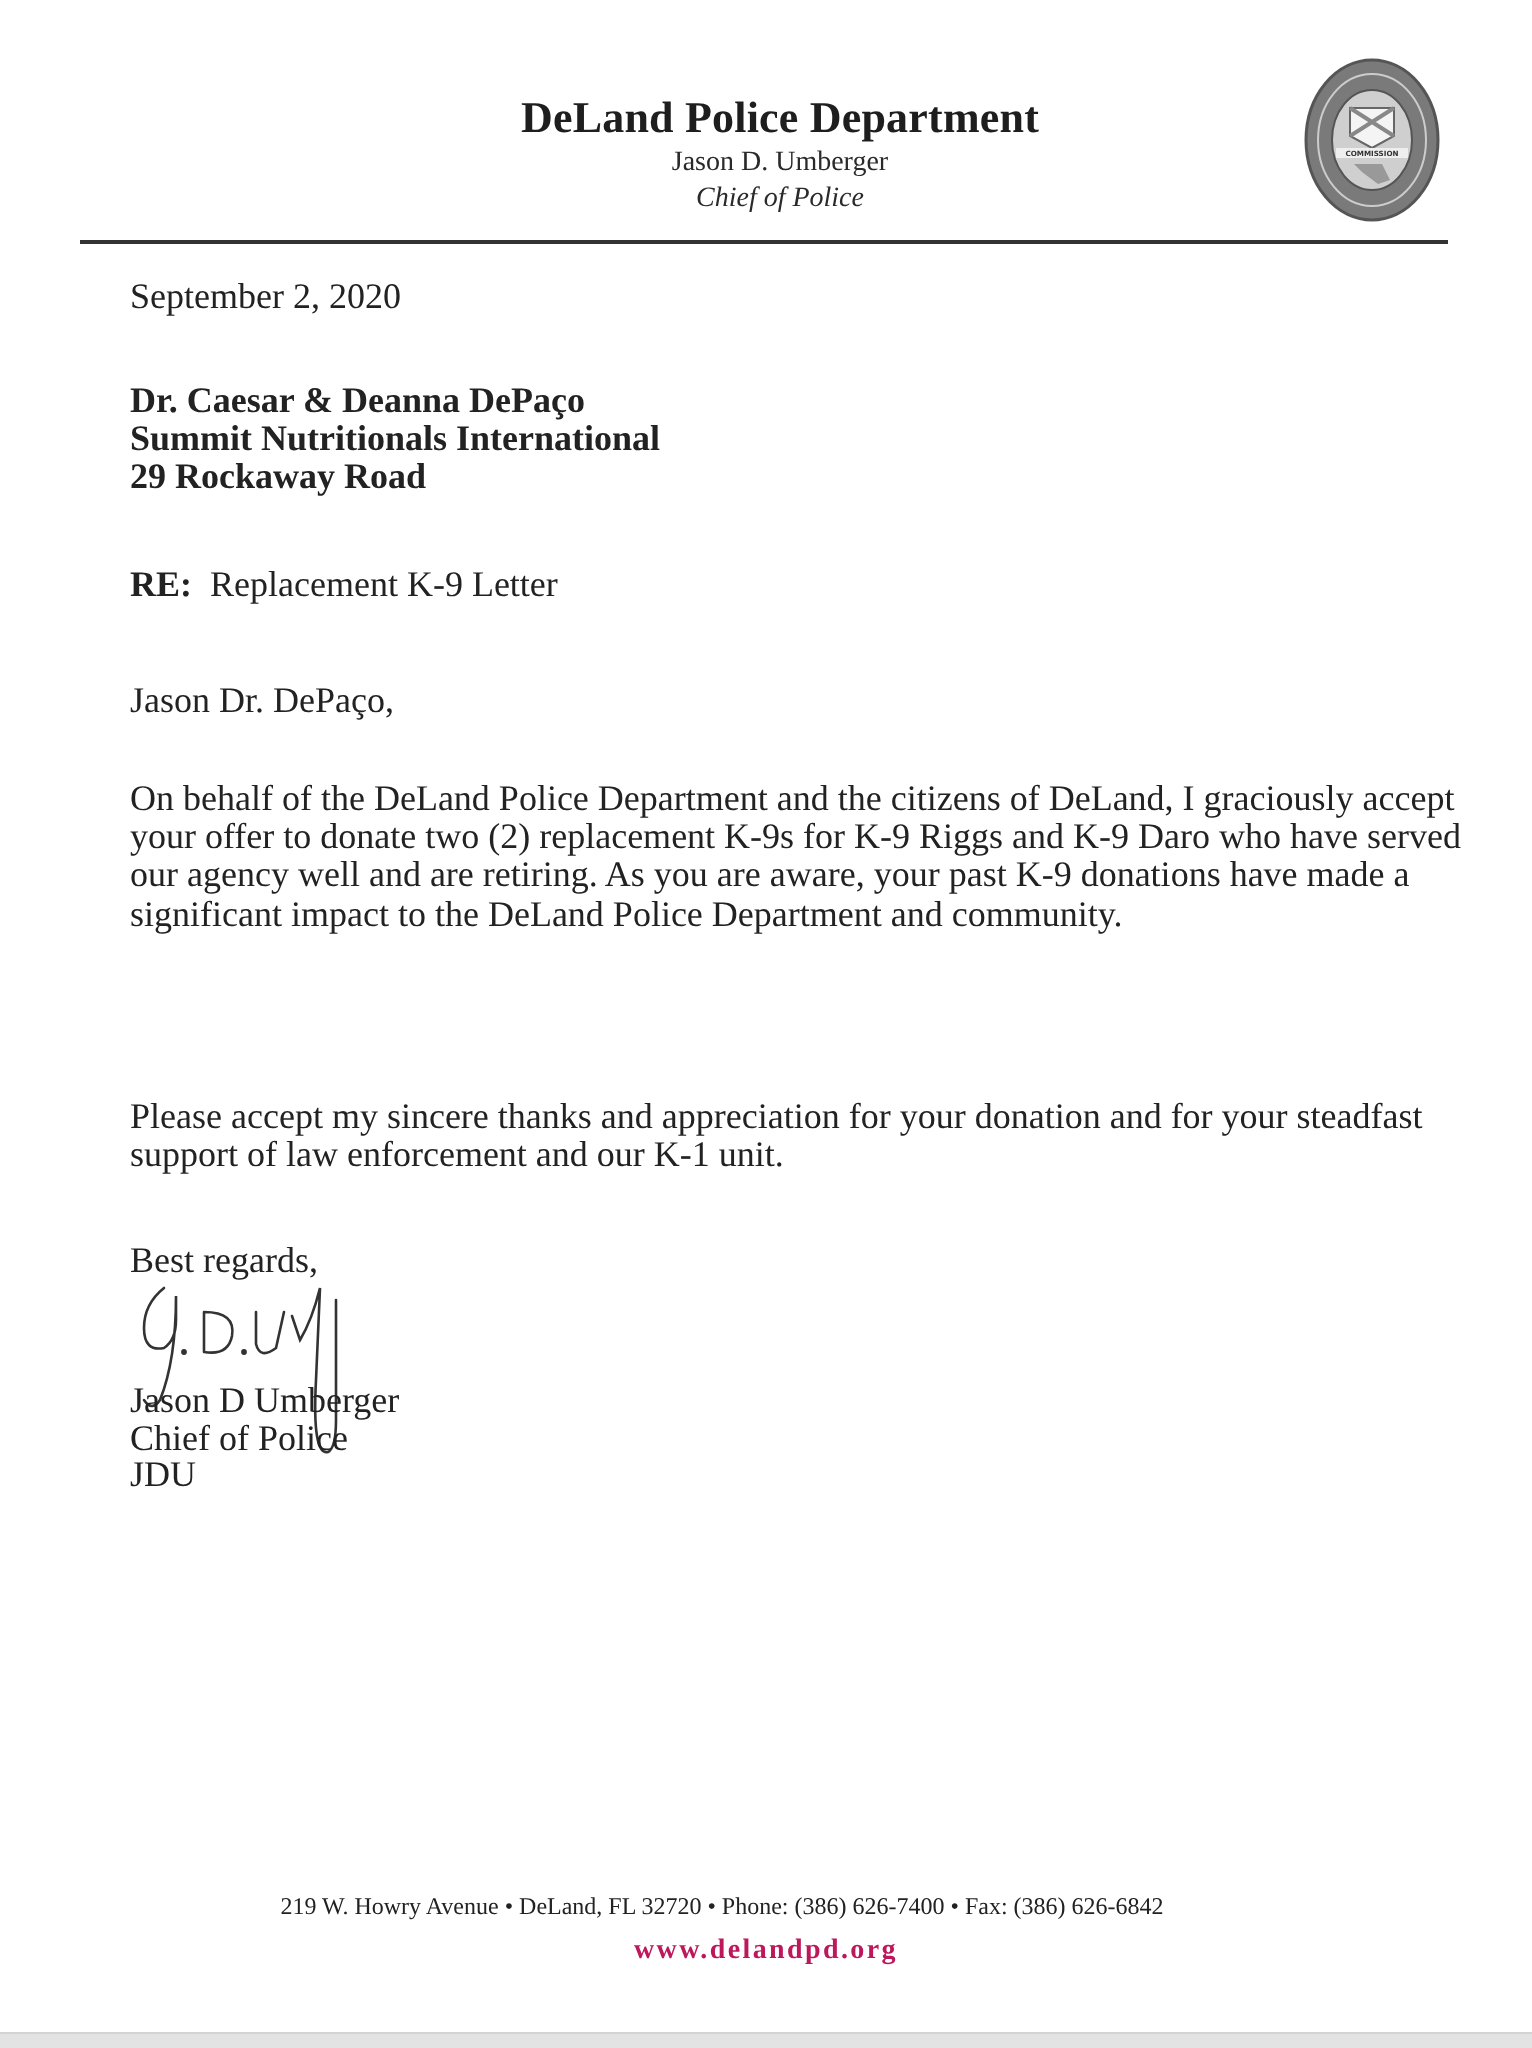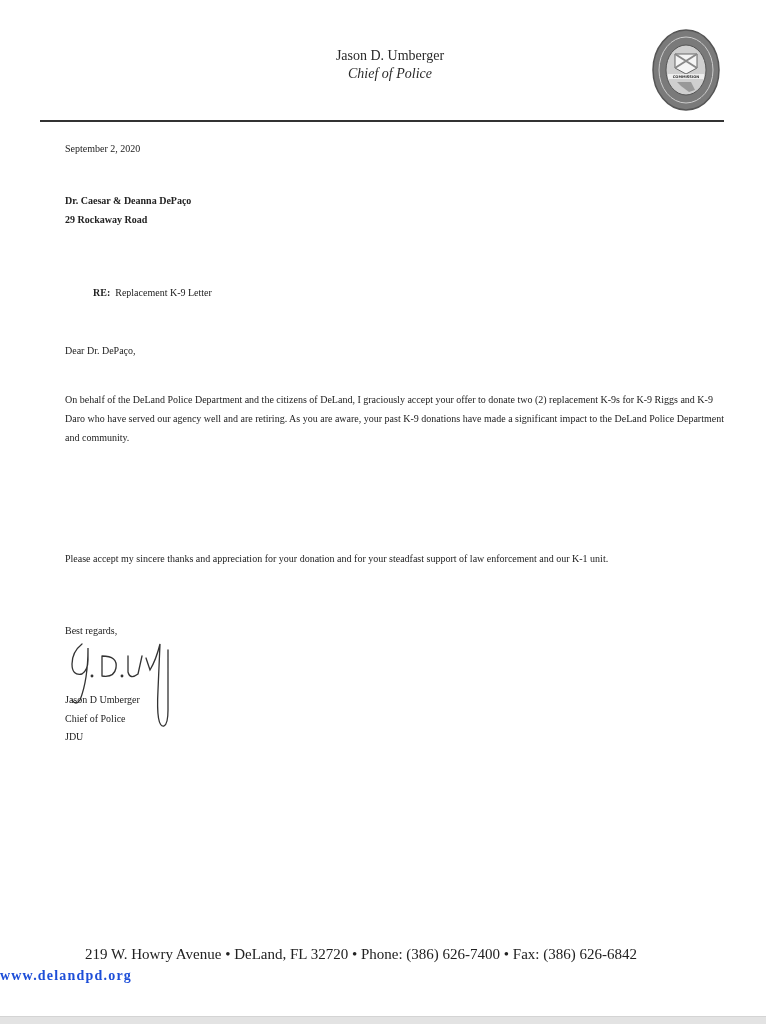--- a/index.html
+++ b/index.html
@@ -11,44 +11,45 @@
   .badge-left { position:absolute; left:52px; top:26px; width:76px; height:88px; }
   .seal-right { position:absolute; left:651px; top:28px; width:70px; height:84px; }
 
   .letterhead { position:absolute; left:200px; top:46px; width:380px; text-align:center; }
   .dept-name { font-weight:bold; font-size:22px; color:#1e1e1e; letter-spacing:0.1px; line-height:26px; }
   .chief-name { font-size:14px; line-height:18px; margin-top:1px; color:#2a2a2a; }
   .chief-title { font-size:14px; line-height:18px; font-style:italic; color:#2a2a2a; }
 
   .head-rule { position:absolute; left:40px; top:120px; width:684px; height:2px; background:#333; }
 
-  .txt { position:absolute; left:65px; font-size:10px; line-height:19.2px; color:#222; }
+  .txt { position:absolute; left:65px; font-size:18px; line-height:19.2px; color:#222; }
   .date { top:139px; }
   .addr { top:191px;font-weight:bold; }
   .re { top:283px; }
-  .re b { font-weight:bold;margin-left:28px; }
+  .re b { font-weight:bold; }
   .salutation { top:341px; }
   .para { width:668px; }
   .p1 { top:390px; }
   .p2 { top:480px; }
   .p3 { top:549px; }
   .closing { top:621px; }
   .sig { position:absolute; left:64px; top:630px; width:120px; height:100px; }
   .sig-block { top:691px; line-height:18.5px; }
 
-  .footer-addr { position:absolute; left:0; width:722px; top:946px; text-align:center; font-size:15px; color:#222; }
-  .footer-url { position:absolute; left:0; width:766px; top:968px; text-align:left; font-size:14px; font-weight:bold; letter-spacing:1.2px; color:#1d4ed8; }
+  .footer-addr { position:absolute; left:0; width:722px; top:946px; text-align:center; font-size:12px; color:#222; }
+  .footer-url { position:absolute; left:0; width:766px; top:968px; text-align:center; font-size:14px; font-weight:bold; letter-spacing:1.2px; color:#be185d; }
 </style>
 </head>
 <body>
 
 <div class="page">
 
 
   <div class="letterhead">
+    <div class="dept-name">DeLand Police Department</div>
     <div class="chief-name">Jason D. Umberger</div>
     <div class="chief-title">Chief of Police</div>
   </div>
 
   <div class="seal-right">
     <svg width="70" height="84" viewBox="0 0 70 84">
       <ellipse cx="35" cy="42" rx="33" ry="40" fill="#7a7a7a" stroke="#555" stroke-width="1.5"></ellipse>
       <ellipse cx="35" cy="42" rx="27" ry="33" fill="none" stroke="#ccc" stroke-width="1"></ellipse>
       <ellipse cx="35" cy="42" rx="20" ry="25" fill="#cfcfcf" stroke="#555" stroke-width="1"></ellipse>
       <path d="M24 26 L46 26 L46 40 L35 46 L24 40 Z" fill="#f4f4f4" stroke="#666" stroke-width="1"></path>
@@ -58,29 +59,30 @@
       <path d="M26 54 L40 54 L44 62 L38 64 L30 58 Z" fill="#999"></path>
     </svg>
   </div>
 
   <div class="head-rule"></div>
 
   <div class="txt date">September 2, 2020</div>
 
   <div class="txt addr">
     <div>Dr. Caesar &amp; Deanna DePaço</div>
+    <div>Summit Nutritionals International</div>
     <div>29 Rockaway Road</div>
   </div>
 
   <div class="txt re">
     <b>RE:</b>&nbsp;
     <span>Replacement K-9 Letter</span>
   </div>
 
-  <div class="txt salutation">Dear Dr. DePaço,</div>
+  <div class="txt salutation">Jason Dr. DePaço,</div>
 
   <div class="txt para p1">On behalf of the DeLand Police Department and the citizens of DeLand, I graciously accept your offer to donate two (2) replacement K-9s for K-9 Riggs and K-9 Daro who have served our agency well and are retiring.  As you are aware, your past K-9 donations have made a significant impact to the DeLand Police Department and community.</div>
   <div class="txt para p3">Please accept my sincere thanks and appreciation for your donation and for your steadfast support of law enforcement and our K-1 unit.</div>
 
   <div class="txt closing">Best regards,</div>
 
   <div class="sig">
     <svg width="120" height="100" viewBox="0 0 120 100">
       <g fill="none" stroke="#333" stroke-width="1.3" stroke-linecap="round">
         <path d="M18 14 Q8 22 8 34 Q8 46 18 44 Q24 40 24 30 L24 18 Q24 50 16 70 Q12 76 8 70"></path>

